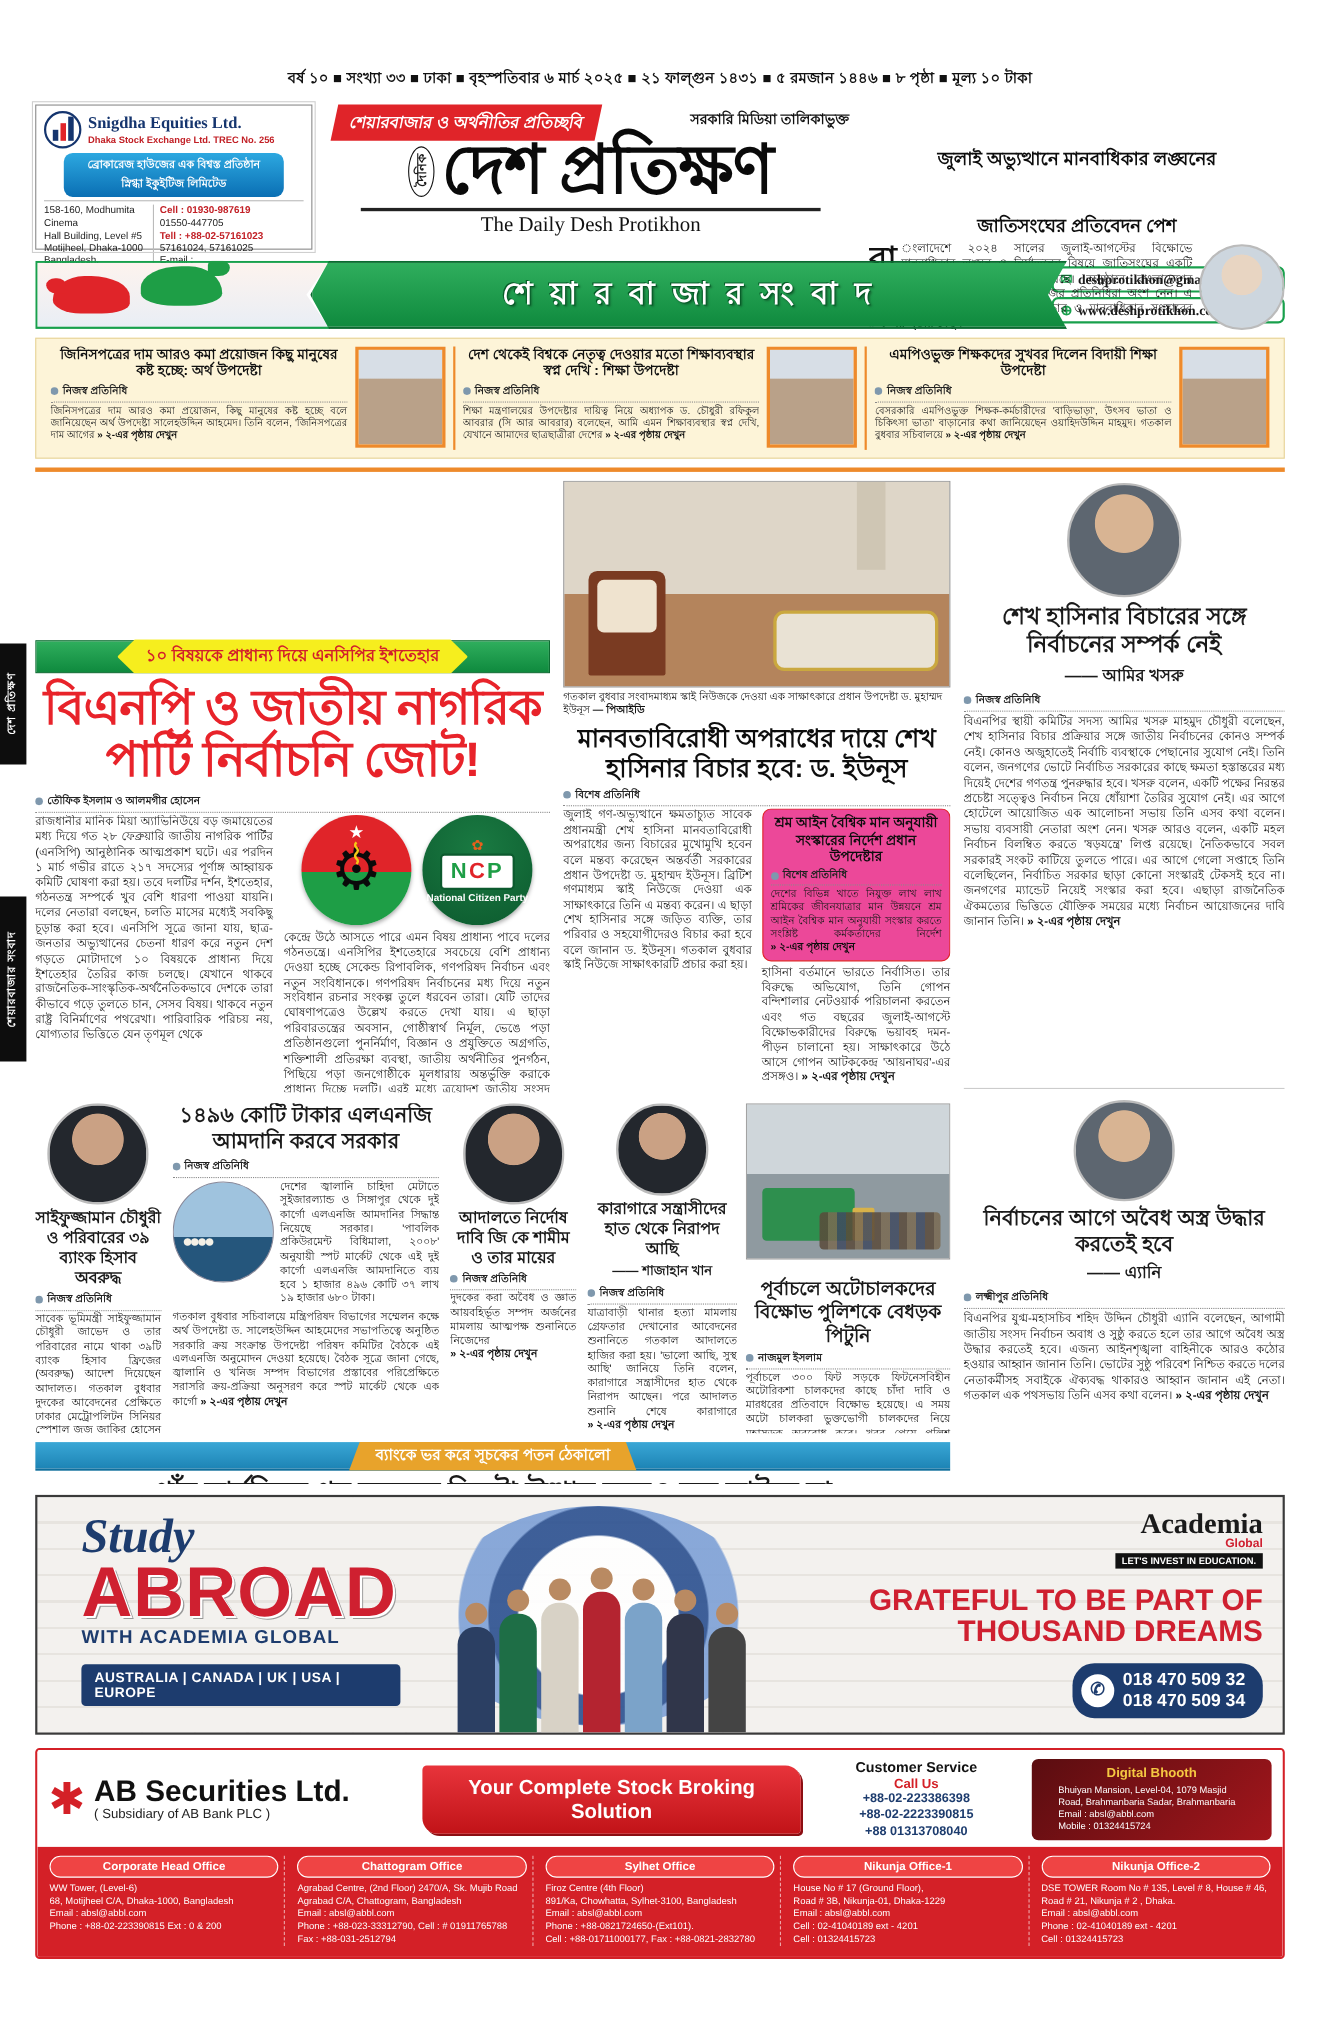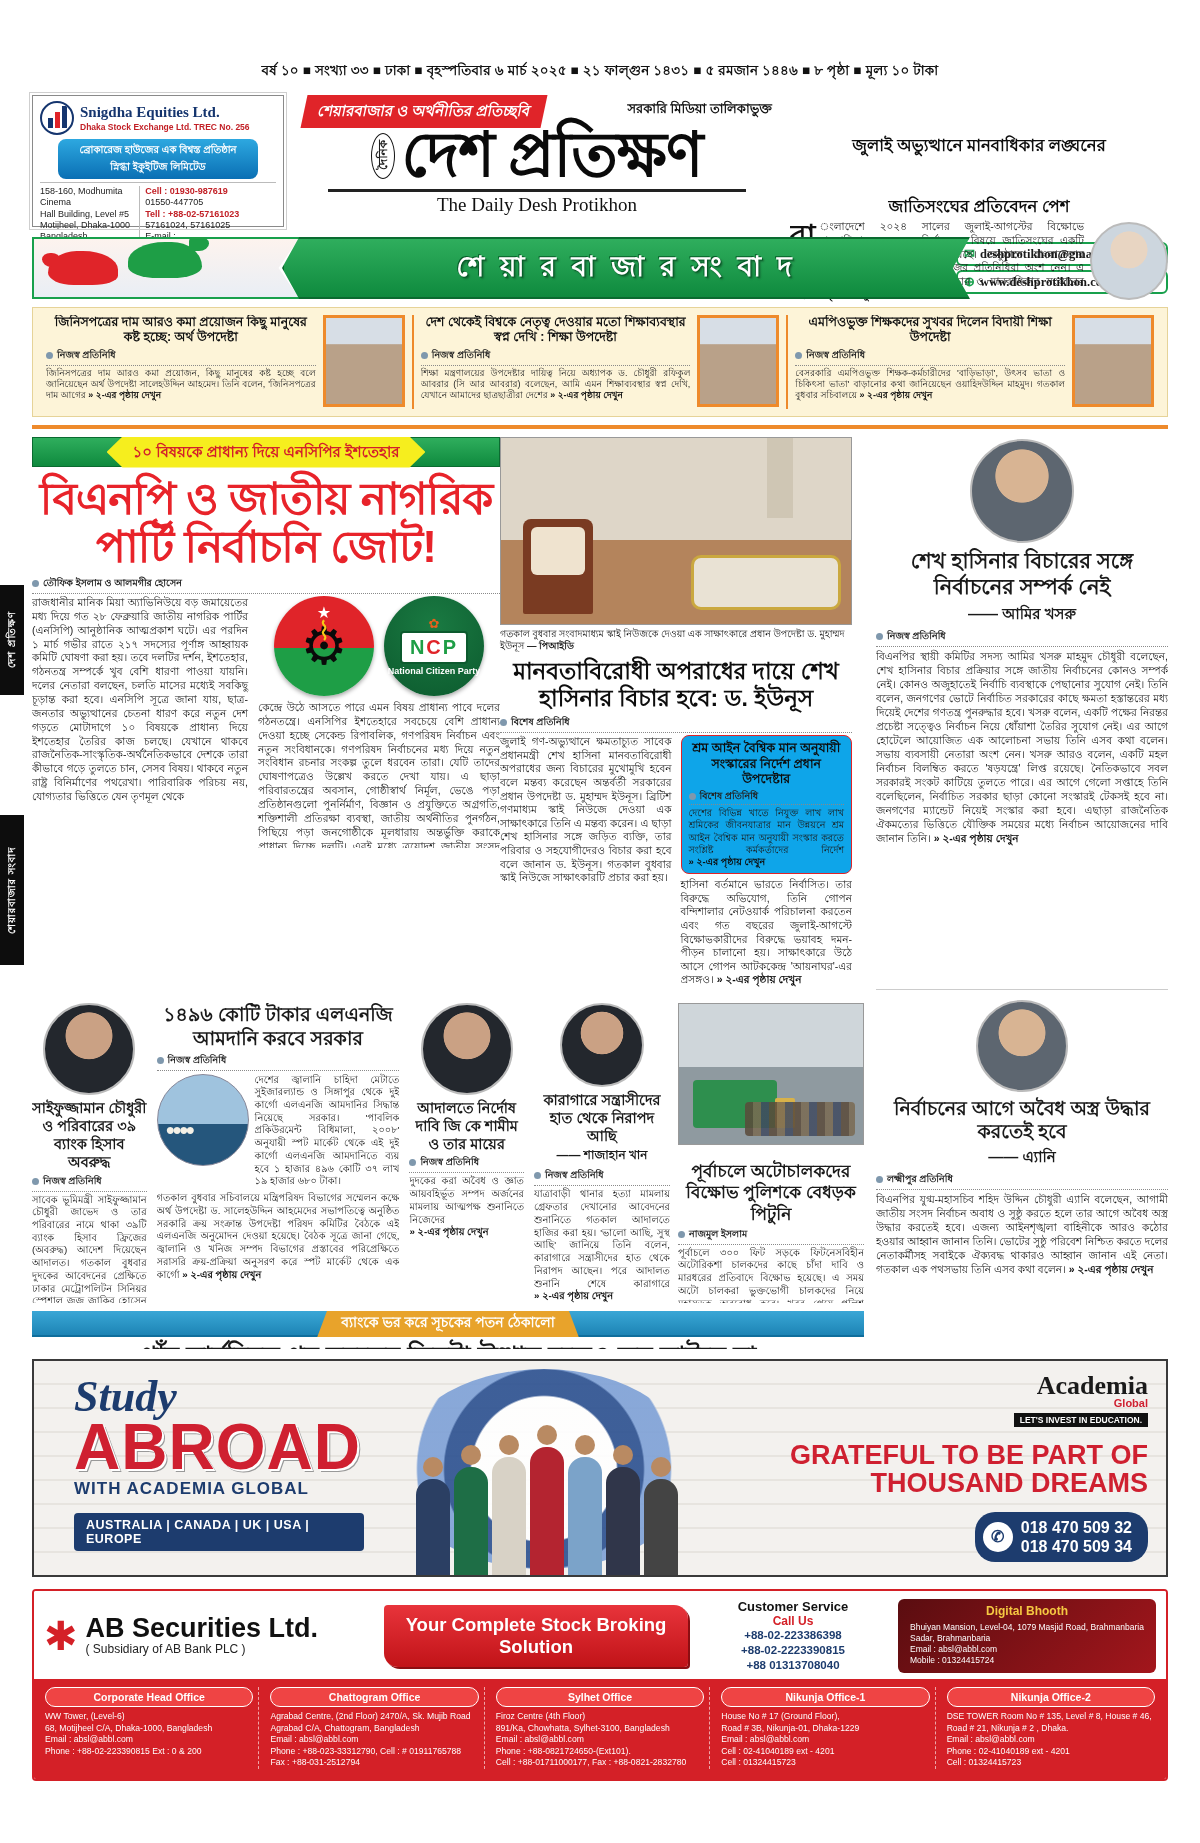--- a/index.html
+++ b/index.html
@@ -65,21 +65,21 @@
   .byline .dot { width:7px; height:7px; border-radius:50%; background:#7f98ad; display:inline-block; }
   .dotted { border-top:1px dotted #8a8a8a; margin:1px 0 2px; }
   .st-b { font-size:9px; line-height:1.25; text-align:justify; color:#222; }
   .st-photo { width:82px; height:92px; border:3px solid #ee8a2b; background:linear-gradient(180deg,#d7dee6 0 30%, #b9a189 31% 100%); flex:0 0 auto; }
 
   .orange-rule { height:4px; background:#ee8a2b; margin:8px 32px; }
 
   
   .main { display:flex; gap:12px; margin:0 32px; height:912px; overflow:hidden; }
   .left-main { width:832px; }
-  .lead-zone { display:flex; gap:0; }
+  .lead-zone { display:flex; gap:12px;align-items:flex-end; }
   .lead-left { width:468px; }
   .kicker { background:linear-gradient(180deg,#2fae5d,#0f8a3e); border:1.5px solid #0a6b30; height:30px; display:flex; align-items:center; justify-content:center; }
   .kicker-loz { background:#f6ee1e; clip-path:polygon(5% 0,95% 0,100% 50%,95% 100%,5% 100%,0 50%); color:#d31f2b; font-weight:bold; font-size:15px; padding:3px 26px; }
   .lead-h { color:#e8232a; font-weight:900; font-size:44px; line-height:1.08; text-align:center; margin:8px 0 6px; letter-spacing:-1px; }
   .lead-cols { display:flex; gap:10px; height:252px; overflow:hidden; }
   .lead-c1 { width:216px; font-size:10.5px; line-height:1.32; text-align:justify; }
   .lead-c2 { flex:1; font-size:10.5px; line-height:1.32; text-align:justify; }
   .logo-row { display:flex; gap:10px; justify-content:center; margin-bottom:5px; }
   .bnp-circle { width:100px; height:100px; border-radius:50%; background:linear-gradient(180deg,#e02429 0 52%, #1e9e46 52% 100%); position:relative; box-shadow:0 2px 4px rgba(0,0,0,.35); display:flex; align-items:center; justify-content:center; }
   .bnp-circle .gear { font-size:52px; color:#0a0a0a; line-height:1; }
@@ -95,21 +95,21 @@
   .big-photo { height:188px; border:1px solid #999; background:
       linear-gradient(180deg,#ded6c8 0 55%, #b4845c 55% 100%); position:relative; overflow:hidden; }
   .bp-chair { position:absolute; left:22px; bottom:10px; width:70px; height:95px; background:#7a3b22; border-radius:8px 8px 2px 2px; }
   .bp-chair:after { content:""; position:absolute; inset:8px 8px auto 8px; height:48px; background:#efe3cf; border-radius:6px; }
   .bp-sofa { position:absolute; right:10px; bottom:14px; width:150px; height:55px; background:#e9e2d4; border:3px solid #caa83f; border-radius:10px; }
   .bp-pillar { position:absolute; right:58px; top:0; width:26px; height:80px; background:#cfc6b4; }
   .caption { font-size:9.5px; line-height:1.25; margin:3px 0 6px; color:#111; }
   .yunus-h { font-size:23px; font-weight:900; color:#0d0d0d; text-align:center; line-height:1.18; margin-bottom:3px; }
   .yz-cols { display:flex; gap:9px; height:258px; overflow:hidden; margin-top:2px; }
   .yz-c { flex:1; font-size:10.5px; line-height:1.3; text-align:justify; }
-  .labor-box { border:1.5px solid #e02429; border-radius:8px; padding:5px 7px; margin-bottom:4px; background:#0ea5e9; }
+  .labor-box { border:1.5px solid #e02429; border-radius:8px; padding:5px 7px; margin-bottom:4px; background:#ec4899; }
   .labor-h { color:#0d0d0d; font-weight:bold; font-size:12.5px; text-align:center; line-height:1.25; }
   .labor-b { font-size:9.5px; line-height:1.28; text-align:justify; }
 
   .second-zone { display:flex; gap:10px; margin-top:10px; height:300px; overflow:hidden; }
   .saif-col { width:118px; overflow:hidden; }
   .round-photo { width:92px; height:92px; border-radius:50%; border:2px solid #bbb; margin:0 auto 4px; background:radial-gradient(circle at 50% 35%, #caa184 0 32%, #23272d 33% 100%); }
   .saif-h { font-size:14.5px; font-weight:900; text-align:center; line-height:1.25; }
   .small-b { font-size:9.8px; line-height:1.3; text-align:justify; }
   .lng-col { width:250px; overflow:hidden; }
   .lng-h { font-size:19px; font-weight:900; text-align:center; line-height:1.25; }
@@ -169,21 +169,21 @@
   .ab-top { display:flex; align-items:stretch; background:#fff; padding:8px 10px 6px; gap:10px; }
   .ab-brand { display:flex; align-items:center; gap:8px; width:330px; }
   .ab-flower { color:#d42027; font-size:40px; line-height:1; }
   .ab-name { font-size:27px; font-weight:900; color:#111; line-height:1; }
   .ab-sub { font-size:12px; color:#222; }
   .ab-ribbon { flex:1; align-self:center; background:linear-gradient(180deg,#e8343b,#c11318); color:#fff; font-weight:900; font-size:18.5px; text-align:center; padding:9px 6px; border-radius:4px 14px 4px 14px; box-shadow:2px 2px 0 #8c0e12; }
   .ab-cs { width:190px; text-align:center; font-weight:900; }
   .ab-cs .t { color:#111; font-size:13px; }
   .ab-cs .c { color:#d42027; font-size:12px; }
   .ab-cs .n { color:#1d3c6e; font-size:11.5px; line-height:1.3; }
-  .ab-db { width:258px; background:linear-gradient(135deg,#5a0d10,#a3161c); border-radius:6px; color:#fff; padding:5px 12px; font-size:8.5px; line-height:1.3; }
+  .ab-db { width:218px; background:linear-gradient(135deg,#5a0d10,#a3161c); border-radius:6px; color:#fff; padding:5px 24px; font-size:8.5px; line-height:1.3; }
   .ab-db .t { color:#f5c842; font-weight:900; font-size:12px; text-align:center; margin-bottom:2px; }
   .ab-bottom { background:#d42027; display:flex; padding:8px 6px 10px; gap:6px; }
   .ab-office { flex:1; color:#fff; font-size:8.6px; line-height:1.35; padding:0 5px; border-right:1px dashed rgba(255,255,255,.6); }
   .ab-office:last-child { border-right:none; }
   .ab-office .t { background:#ef4444; border:1px solid #fff; border-radius:10px; text-align:center; font-weight:900; font-size:10.5px; padding:2px 4px; margin-bottom:4px; }
   .jb { text-align:justify; }
 </style>
 </head>
 <body>
 

